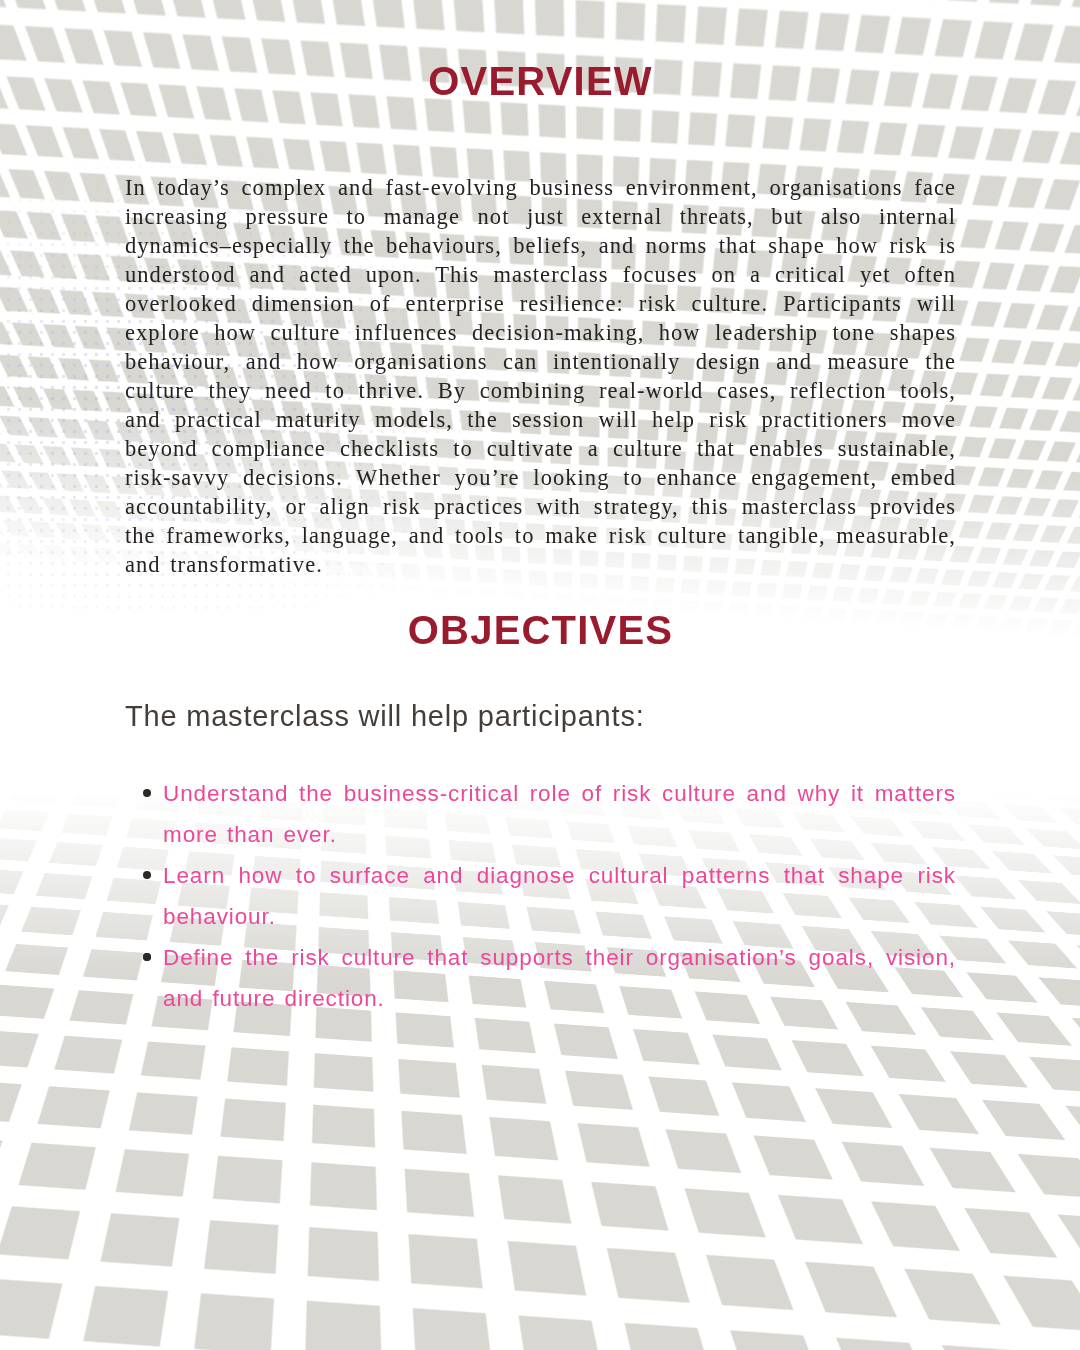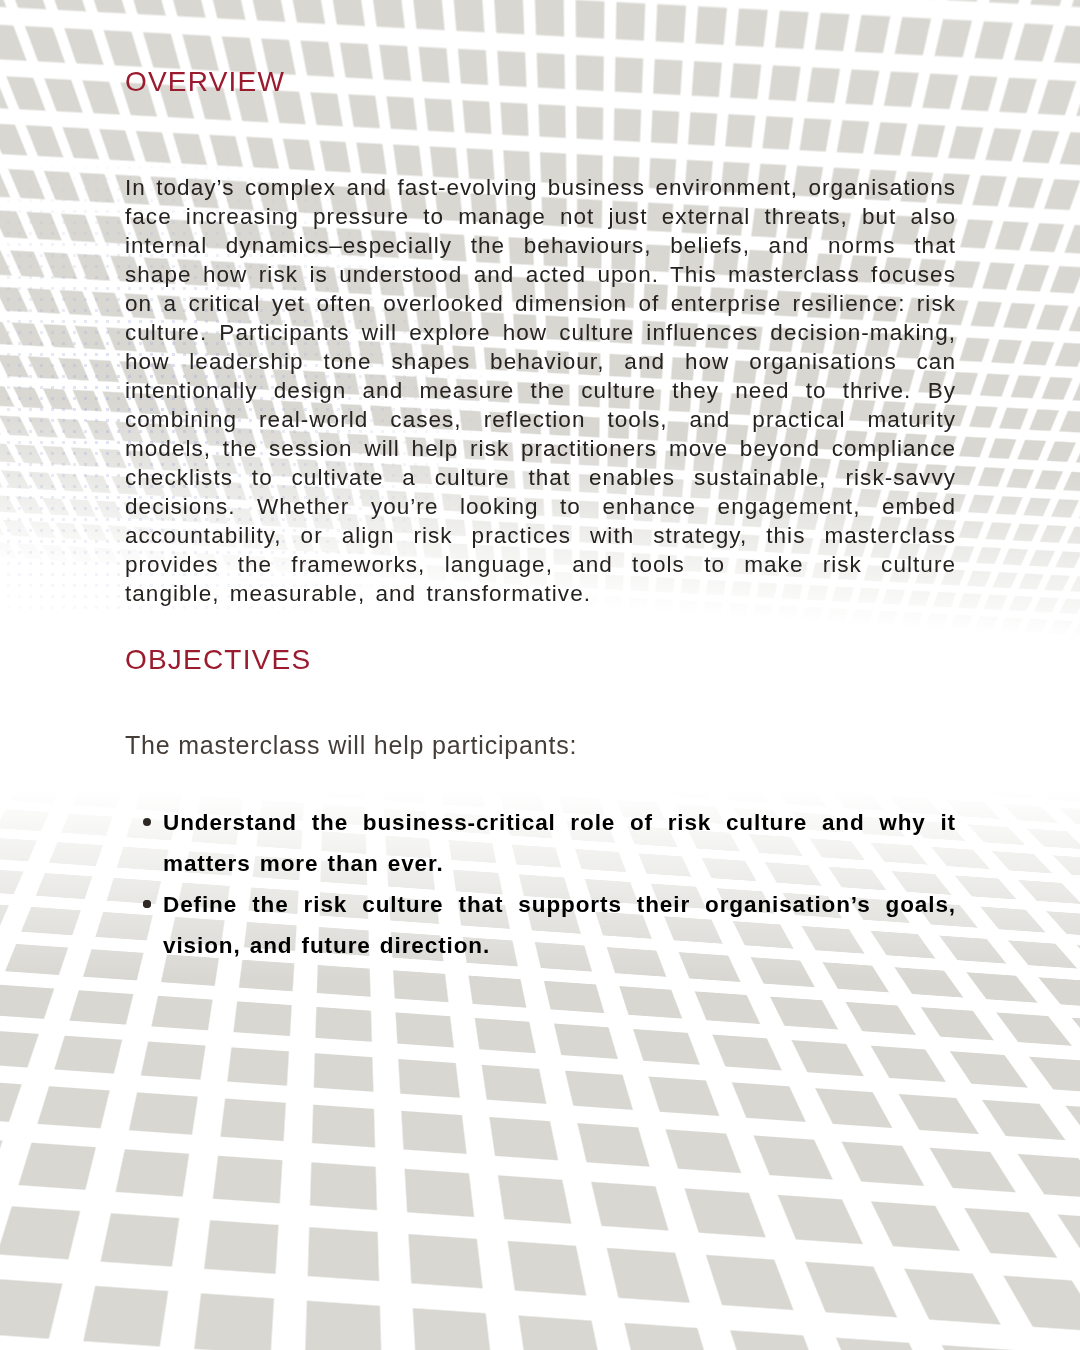--- a/index.html
+++ b/index.html
@@ -74,60 +74,61 @@
   
   .content {
     position: absolute;
     inset: 0;
     z-index: 2;
     padding: 0 124px 0 125px;
     box-sizing: border-box;
   }
   .section-title {
     margin: 60px 0 0 0;
-    font-size: 28px;
+    text-align: center;
+    font-size: 40px;
     line-height: 43px;
-    font-weight: 400;
+    font-weight: 700;
     letter-spacing: 1.2px;
     color: #9b1b2e;
   }
   .section-title.objectives {
     margin-top: 30px;
   }
   .body-text {
     margin: 70px 0 0 0;
     font-size: 22.5px;
     line-height: 29px;
     letter-spacing: 1.05px;
     word-spacing: 3px;
     text-align: justify;
     color: #262220;
+    font-family: Liberation Serif, serif;
   }
   .intro-text {
     margin: 50px 0 0 0;
-    font-size: 25px;
+    font-size: 29px;
     line-height: 29px;
     letter-spacing: 0.8px;
     color: #443d38;
   }
   .objectives-list {
     margin: 42px 0 0 0;
     padding: 0;
     list-style: none;
   }
   .objectives-list li {
     position: relative;
     padding-left: 38px;
     font-size: 22.5px;
     line-height: 41px;
     letter-spacing: 0.9px;
     word-spacing: 2px;
     text-align: justify;
-    color: #000000;
-    font-weight: bold;
+    color: #ec4899;
   }
   .bullet-dot {
     position: absolute;
     left: 18px;
     top: 16px;
     width: 8px;
     height: 8px;
     border-radius: 50%;
     background: #2e2925;
   }
@@ -153,20 +154,24 @@
 
   <p class="intro-text">The masterclass will help participants:</p>
 
   <ul class="objectives-list">
     <li>
       <span class="bullet-dot"></span>
       <span>Understand the business-critical role of risk culture and why it matters more than ever.</span>
     </li>
     <li>
       <span class="bullet-dot"></span>
+      <span>Learn how to surface and diagnose cultural patterns that shape risk behaviour.</span>
+    </li>
+    <li>
+      <span class="bullet-dot"></span>
     </li>
     <li>
       <span class="bullet-dot"></span>
       <span>Define the risk culture that supports their organisation’s goals, vision, and future direction.</span>
     </li>
   </ul>
 
 </div>
 
 </body></html>

